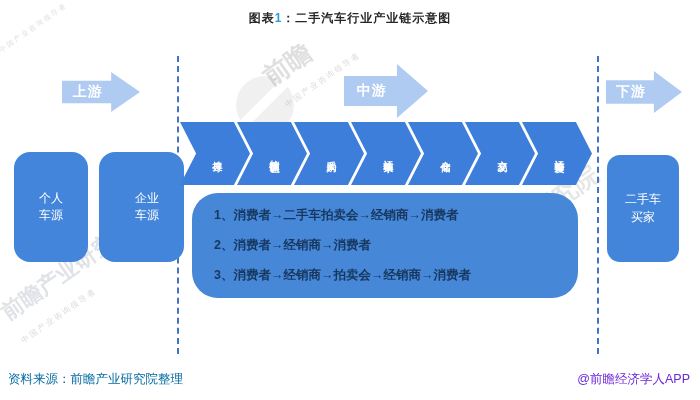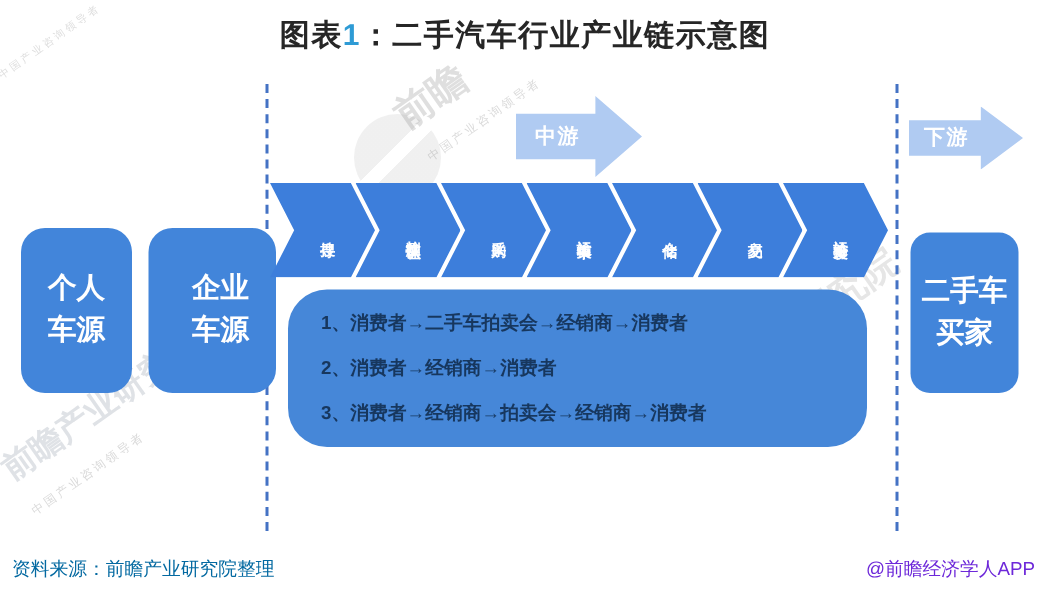--- a/index.html
+++ b/index.html
@@ -13,21 +13,21 @@
     height: 400px;
     background: #ffffff;
     overflow: hidden;
   }
 
   
   .title {
     position: absolute;
     top: 10px; left: 0; width: 100%;
     text-align: center;
-    font-size: 20px;
+    font-size: 12px;
     font-weight: bold;
     color: #262626;
     letter-spacing: 1px;
   }
   .title .num { color: var(--c-title_num, #2e9bd5); }
 
   
   .vdash {
     position: absolute;
     top: 56px;
@@ -110,22 +110,22 @@
     border-radius: 16px;
     display: flex;
     align-items: center;
     justify-content: center;
   }
   .node-box span {
     display: block;
     width: 2.3em;
     text-align: center;
     color: #ffffff;
-    font-size: 19px;
-    font-weight: bold;
+    font-size: 12px;
+    font-weight: normal;
     line-height: 1.45;
   }
   #box-personal   { left: 14px;  top: 152px; width: 74px; height: 110px; }
   #box-enterprise { left: 99px;  top: 152px; width: 74px; height: 110px; padding-left: 11px; }
   #box-buyer      { left: 607px; top: 155px; width: 72px; height: 107px; border-radius: 13px; }
   #box-buyer span { width: 3.3em; }
 
   
   .footer-source {
     position: absolute;
@@ -177,20 +177,23 @@
   <div class="wm wm-small" id="wm-slogan-top">中国产业咨询领导者</div>
   <div class="wm" id="wm-circle-mid"></div>
   <div class="wm wm-big" id="wm-inst-mid">前瞻产业研究院</div>
   <div class="wm wm-small" id="wm-slogan-mid">中国产业咨询领导者</div>
   <div class="wm wm-big" id="wm-inst-left">前瞻产业研究院</div>
   <div class="wm wm-small" id="wm-slogan-left">中国产业咨询领导者</div>
 
   <div class="vdash" id="vdash-left"></div>
   <div class="vdash" id="vdash-right"></div>
 
+  <div class="banner-arrow" id="arrow-upstream">
+    <span>上游</span>
+  </div>
   <div class="banner-arrow" id="arrow-midstream">
     <span>中游</span>
   </div>
   <div class="banner-arrow" id="arrow-downstream">
     <span>下游</span>
   </div>
 
   <div class="node-box" id="box-personal">
     <span>个人车源</span>
   </div>

